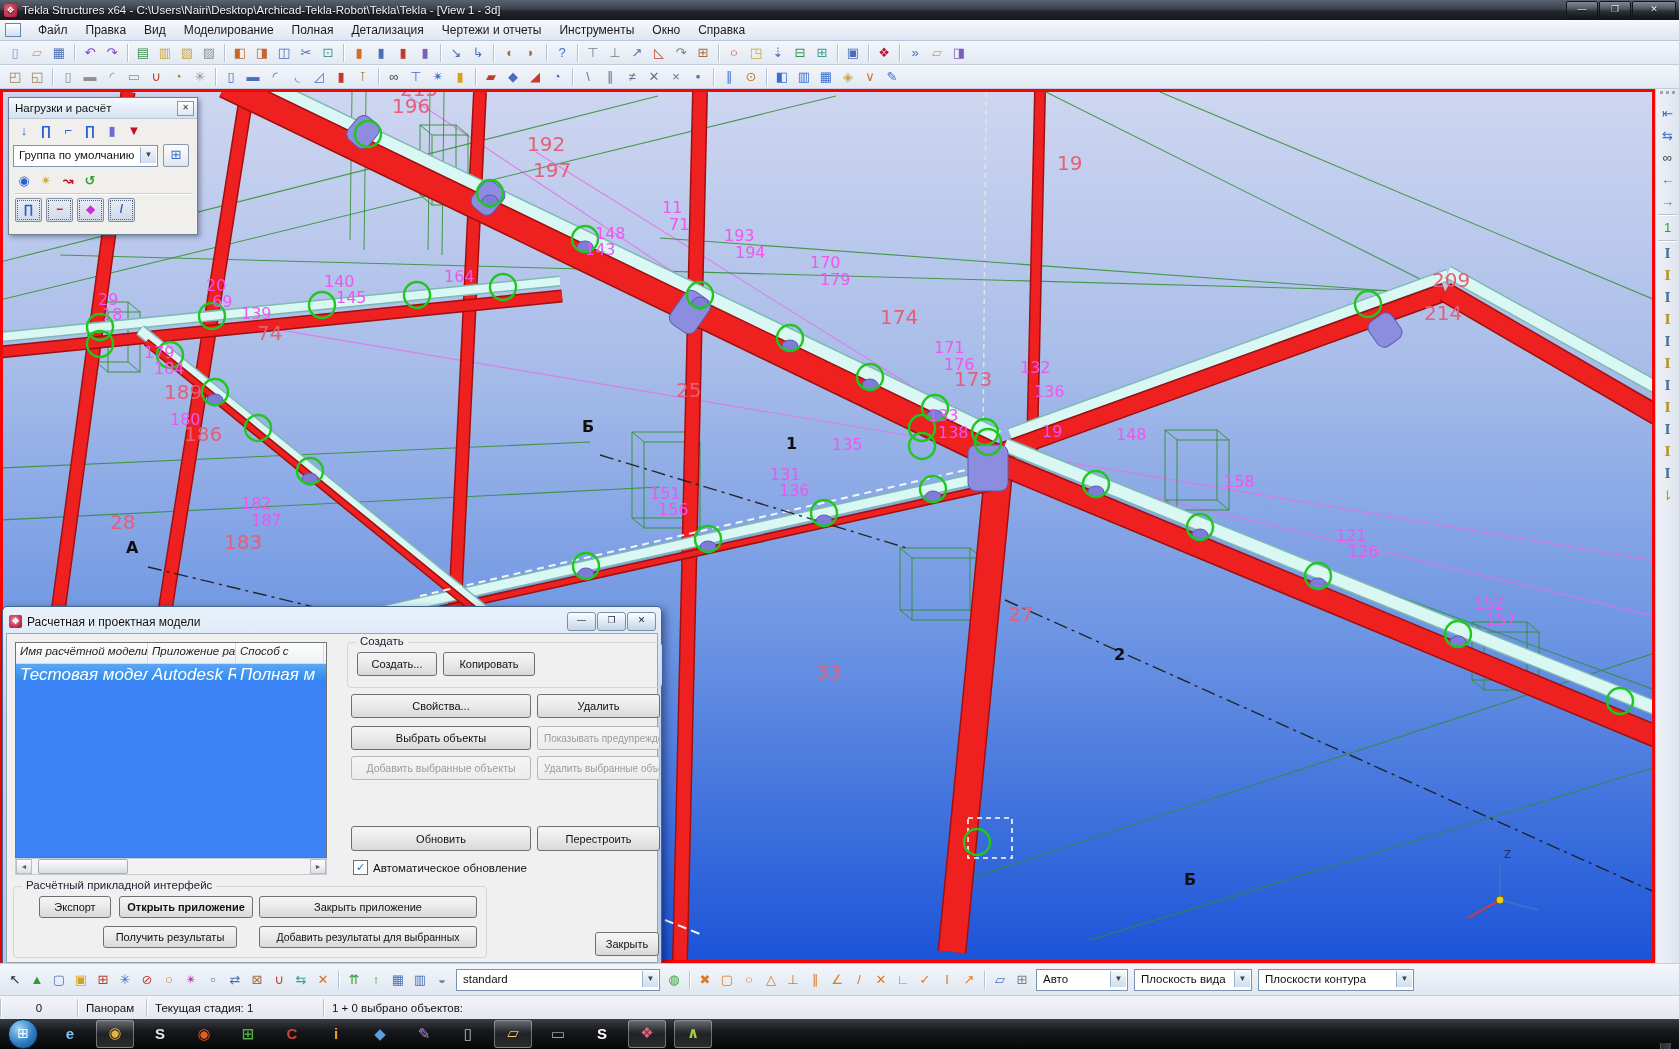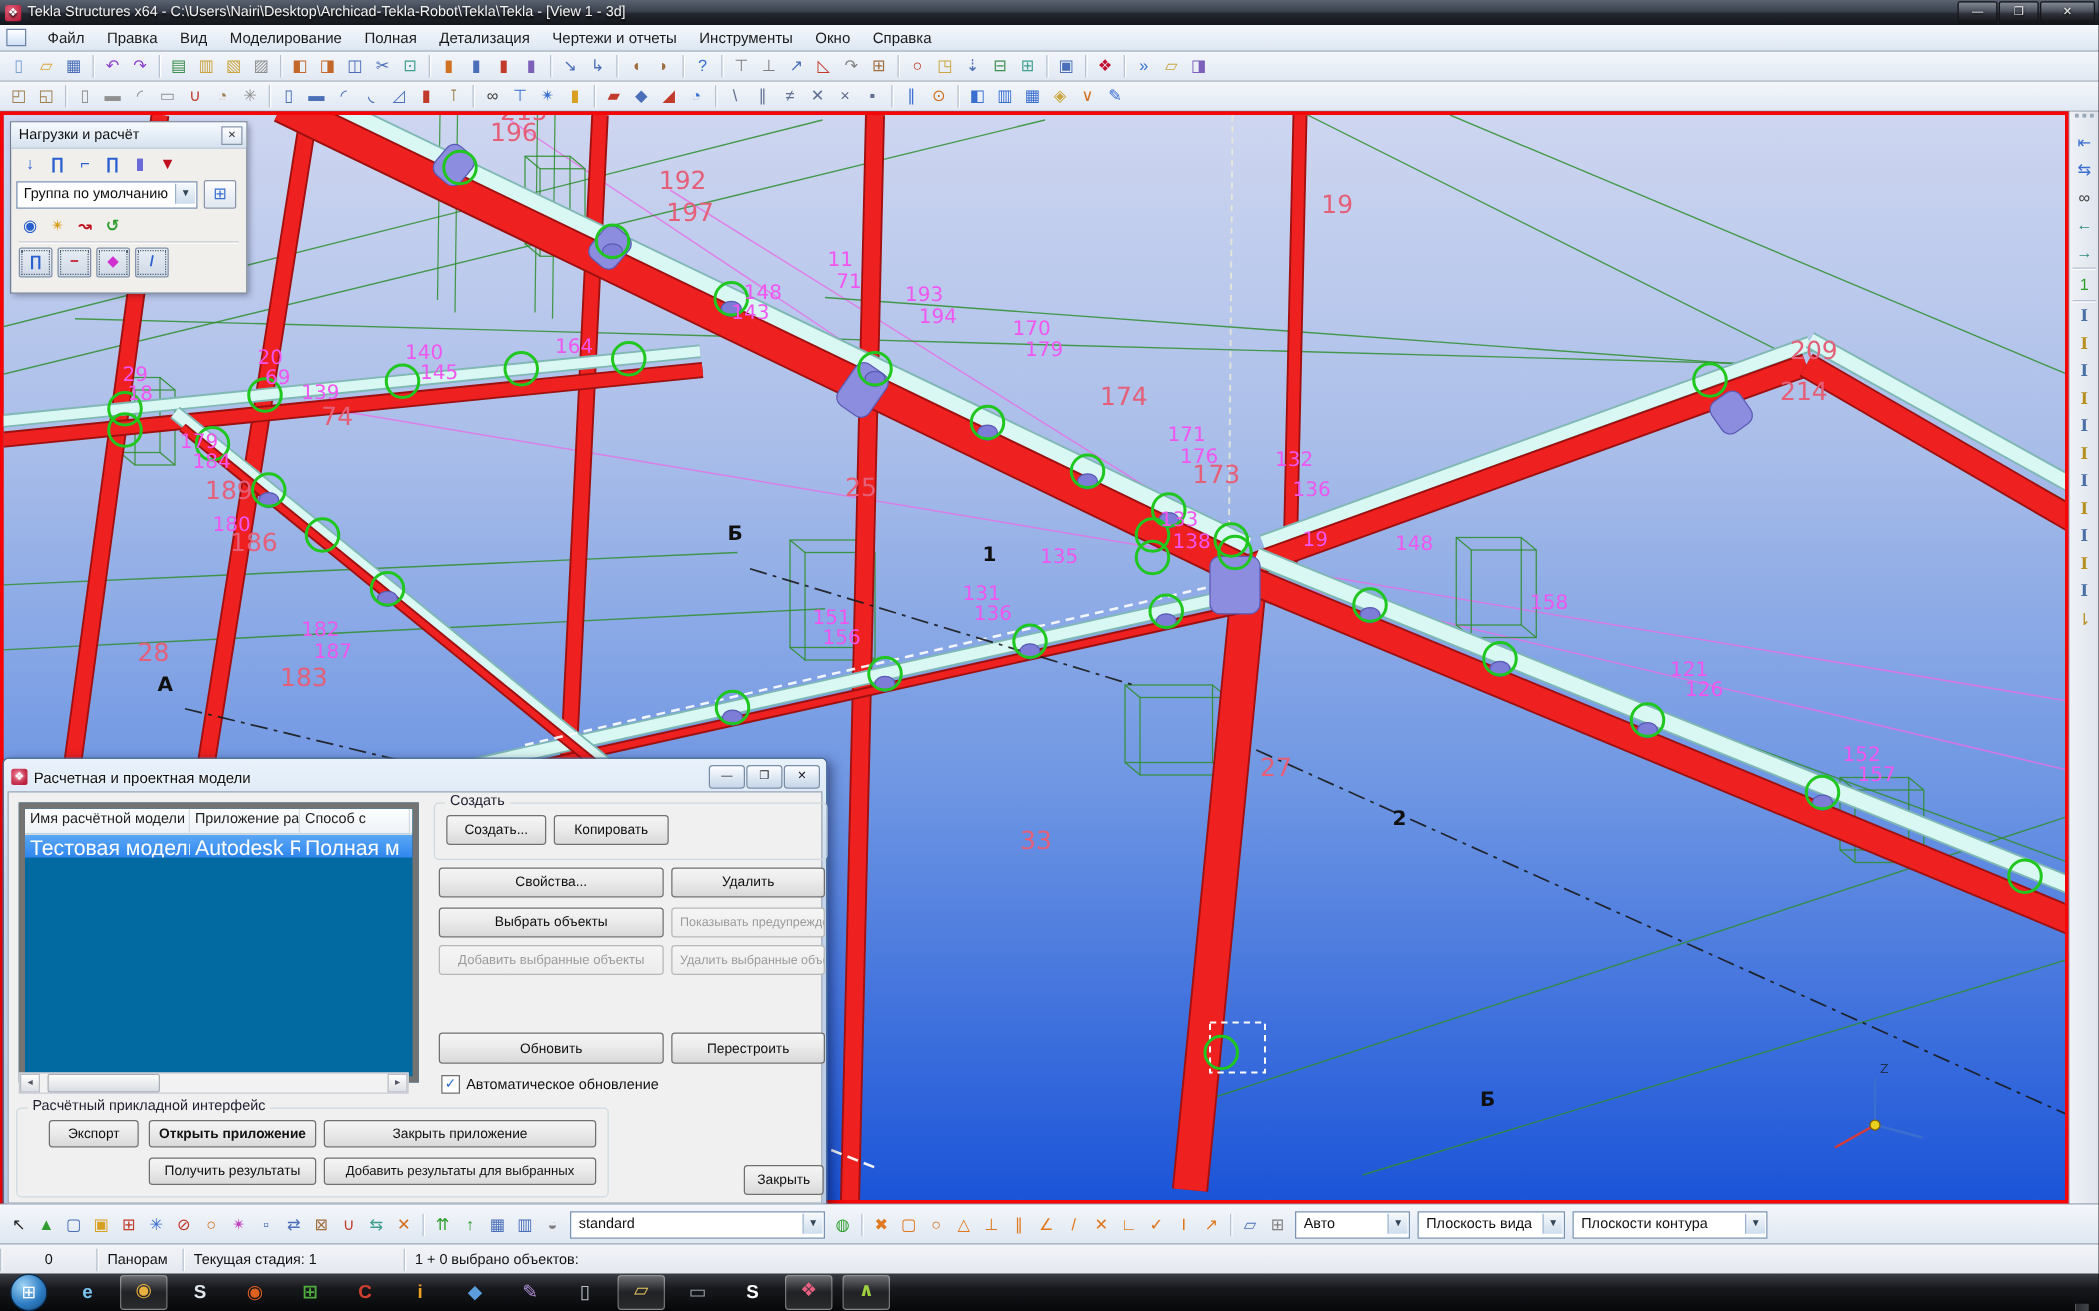--- a/index.html
+++ b/index.html
@@ -70,21 +70,21 @@
   #dlg{left:2px;top:606px;width:660px;height:358px;padding:3px;
     background:linear-gradient(#e9f2fb,#c2d4ea 30%,#b5c9e2);
     border:1px solid #44648c;border-radius:5px 5px 0 0;box-shadow:3px 3px 9px rgba(0,0,30,.45);}
   #dlg .dtitle{height:23px;display:flex;align-items:center;font-size:12px;color:#101010;
     text-shadow:0 0 3px #fff;padding-left:3px;position:relative;}
   #dlg .dbtns{position:absolute;right:2px;top:2px;display:flex;}
   .dwinbtn{width:27px;height:17px;margin-left:1px;border:1px solid #7b8ea8;border-radius:3px;
     background:linear-gradient(#fdfefe,#e2ebf5 45%,#c6d6e8);font-size:9px;line-height:15px;text-align:center;color:#223;}
   #dlg .dbody{position:relative;height:328px;background:#f0f0f0;border:1px solid #96a5b8;}
 
-  #dlist{position:absolute;left:8px;top:8px;width:310px;height:214px;border:5px solid #737373;background:#0369a1;overflow:hidden;}
+  #dlist{position:absolute;left:8px;top:8px;width:310px;height:214px;border:1px solid #737373;background:#3b82f6;overflow:hidden;font-style:italic;}
   .lhead{display:flex;height:20px;background:linear-gradient(#fdfefe,#eef2f7);border-bottom:1px solid #d5dbe2;
     font-size:11.5px;color:#222;}
   .lhead div{padding:2px 4px;border-right:1px solid #d5dbe2;white-space:nowrap;overflow:hidden;box-sizing:border-box;}
   .lrow{display:flex;height:18px;font-size:17px;color:#fff;
     background:linear-gradient(#5aa7f5,#2f86ee);}
   .lrow div{padding:1px 4px;white-space:nowrap;overflow:hidden;box-sizing:border-box;}
   #dscroll{position:absolute;left:8px;top:224px;width:310px;height:15px;background:#f2f2f2;border:1px solid #c8ccd2;display:flex;}
   .sarr{width:14px;height:13px;background:linear-gradient(#fefefe,#dcdfe4);border:1px solid #b8bcc4;
     font-size:7px;line-height:13px;text-align:center;color:#556;}
   .sthumb{width:88px;height:13px;margin-left:6px;border:1px solid #a8adb5;border-radius:2px;
@@ -608,21 +608,21 @@
       <span class="box">✓</span>
       <span>Автоматическое обновление</span>
     </span>
 
     <div class="grp" style="left:6px;top:252px;width:472px;height:70px;">
       <span class="glabel">Расчётный прикладной интерфейс</span>
     </div>
     <button class="btn" style="left:32px;top:262px;width:72px;height:22px;">Экспорт</button>
     <button class="btn" style="left:112px;top:262px;width:134px;height:22px;font-weight:bold;">Открыть приложение</button>
     <button class="btn" style="left:252px;top:262px;width:218px;height:22px;">Закрыть приложение</button>
-    <button class="btn" style="left:112px;top:292px;width:134px;height:22px;">Получить результаты</button>
+    <button class="btn" style="left:96px;top:292px;width:134px;height:22px;">Получить результаты</button>
     <button class="btn" style="left:252px;top:292px;width:218px;height:22px;font-size:10.5px;">Добавить результаты для выбранных</button>
 
     <button class="btn" style="left:588px;top:298px;width:64px;height:24px;">Закрыть</button>
   </div>
 </div>
 
 <div id="bottombar" class="abs">
     <span class="ticon" style="color: rgb(32, 32, 32);">↖</span>
     <span class="ticon" style="color: rgb(47, 158, 47);">▲</span>
     <span class="ticon" style="color: rgb(74, 111, 184);">▢</span>

